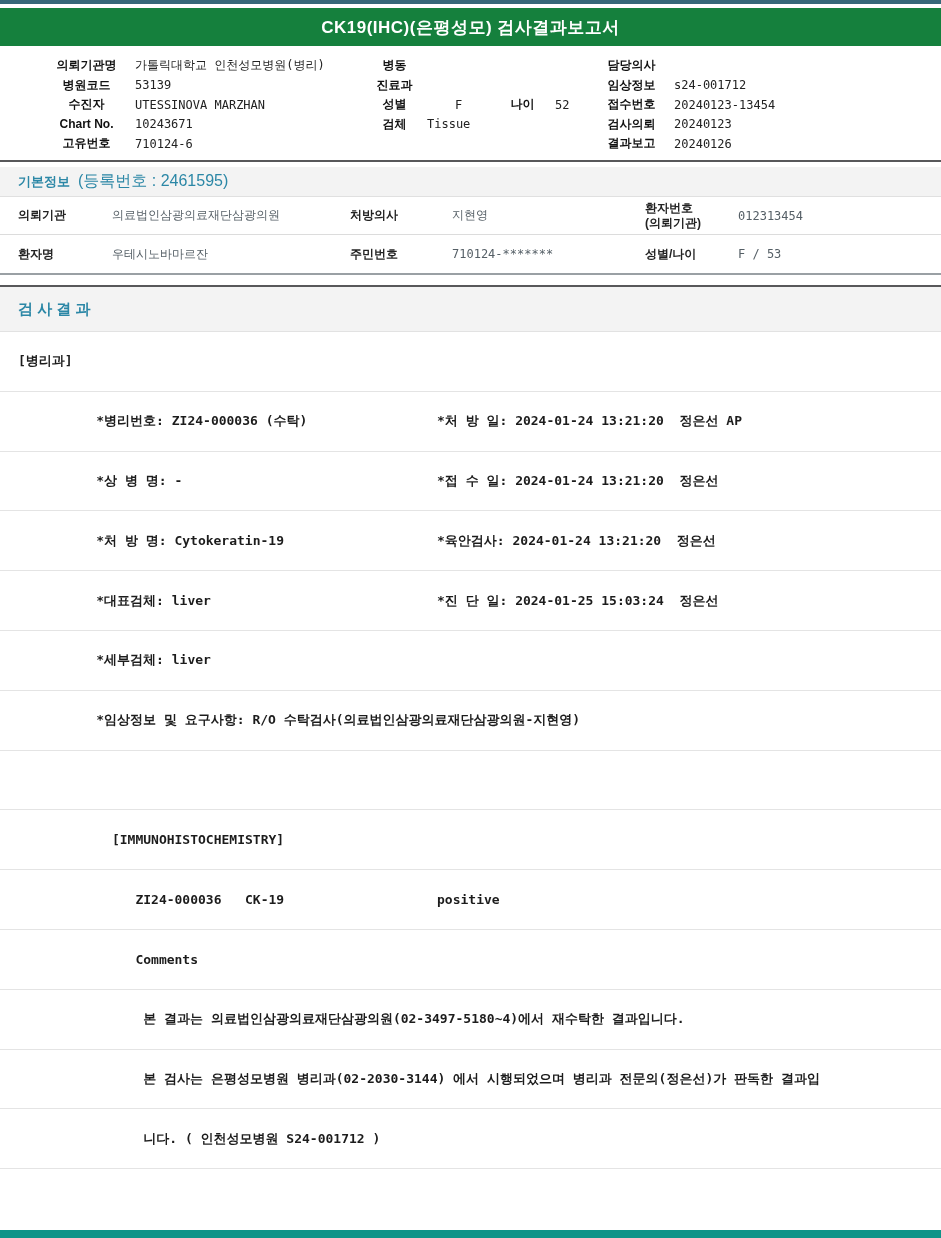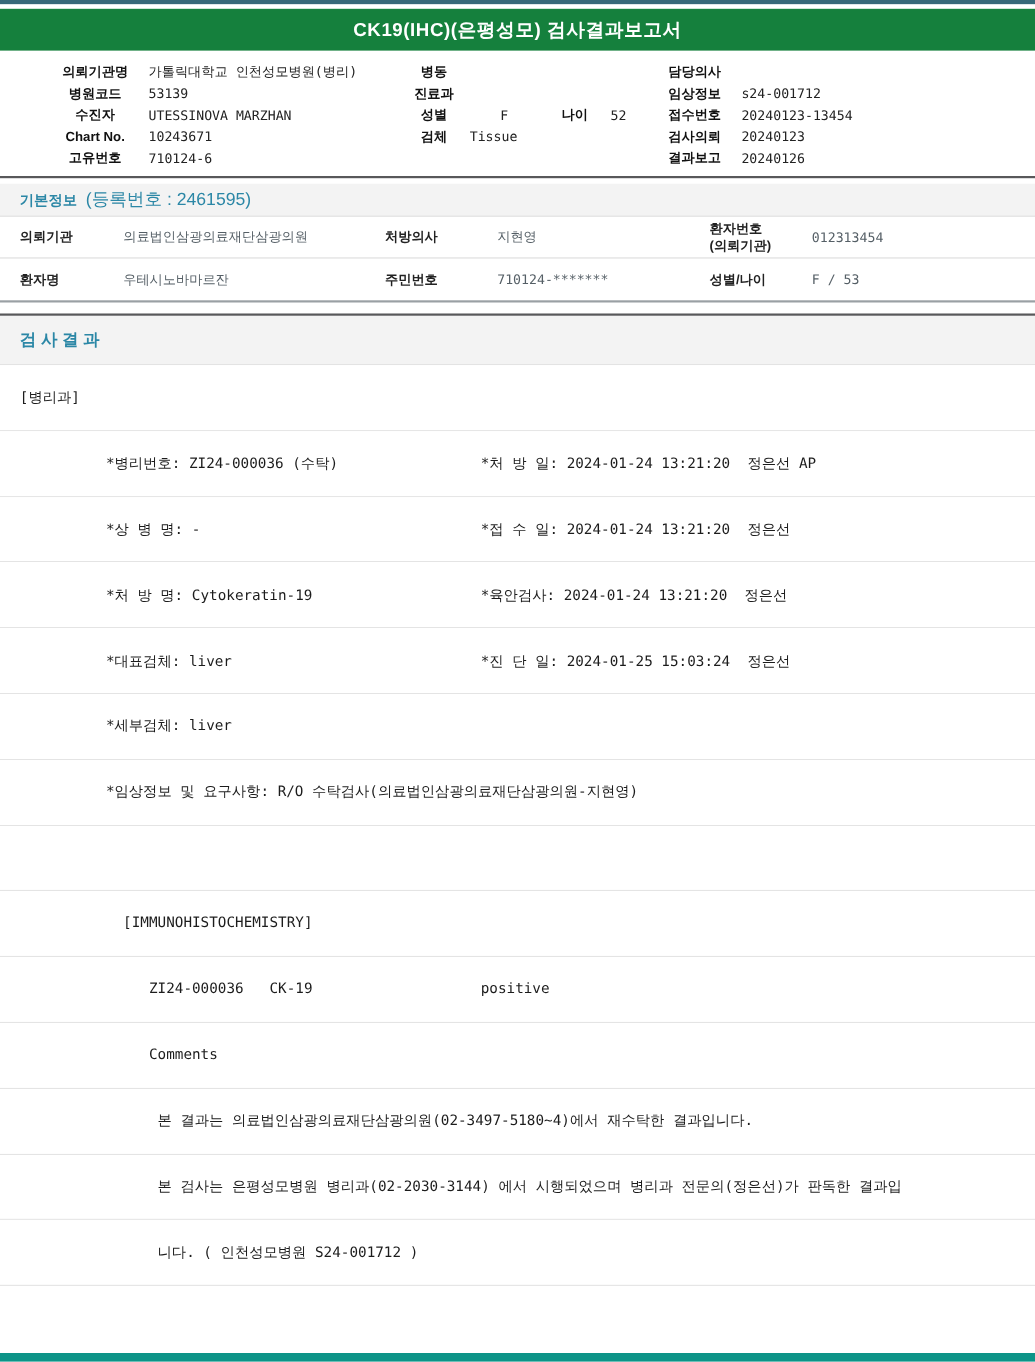--- a/index.html
+++ b/index.html
@@ -65,21 +65,21 @@
   .bt-row:last-child { border-bottom: none; }
   .bt-label { font-weight: bold; color: #222; white-space: pre-line; line-height: 1.25; }
   .bt-value { color: #555f66; font-family: "DejaVu Sans Mono", "Liberation Mono", monospace; font-size: 12px; }
 
   
   .result-row {
     position: relative; height: 59.8px;
     border-bottom: 1px solid #e4e4e4;
     display: flex; align-items: center;
     font-family: "DejaVu Sans Mono", "Liberation Mono", monospace;
-    font-size: 13px; color: #1c1c1c; background: #ffffff;
+    font-size: 13px; color: #1c1c1c; background: #ffffff; font-weight: bold;
   }
   .rl { white-space: pre; padding-left: 18px; }
   .rr { position: absolute; left: 437px; white-space: pre; }
 
   .bottom-bar { position: absolute; bottom: 0; left: 0; width: 100%; height: 8px; background: #0d9488; }
 </style>
 </head>
 <body>
 
 <div class="top-line"></div>

